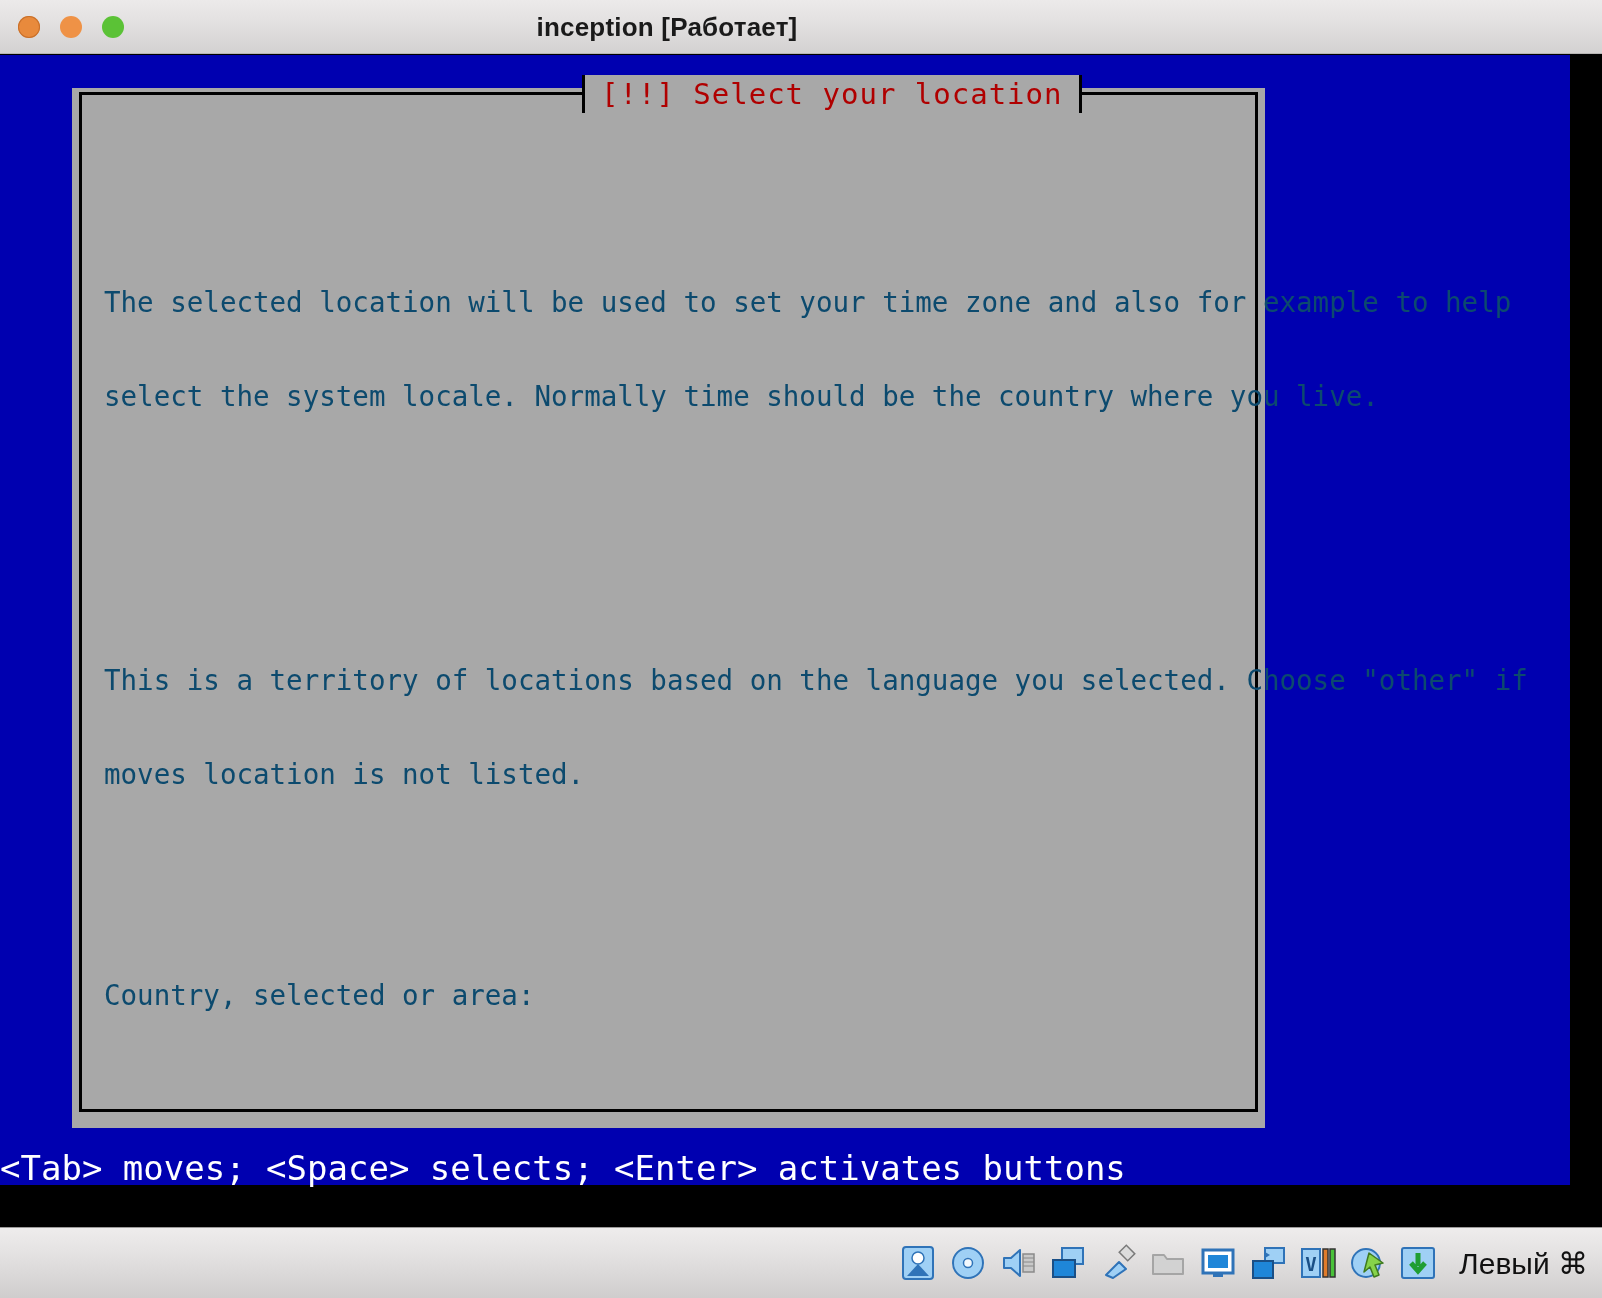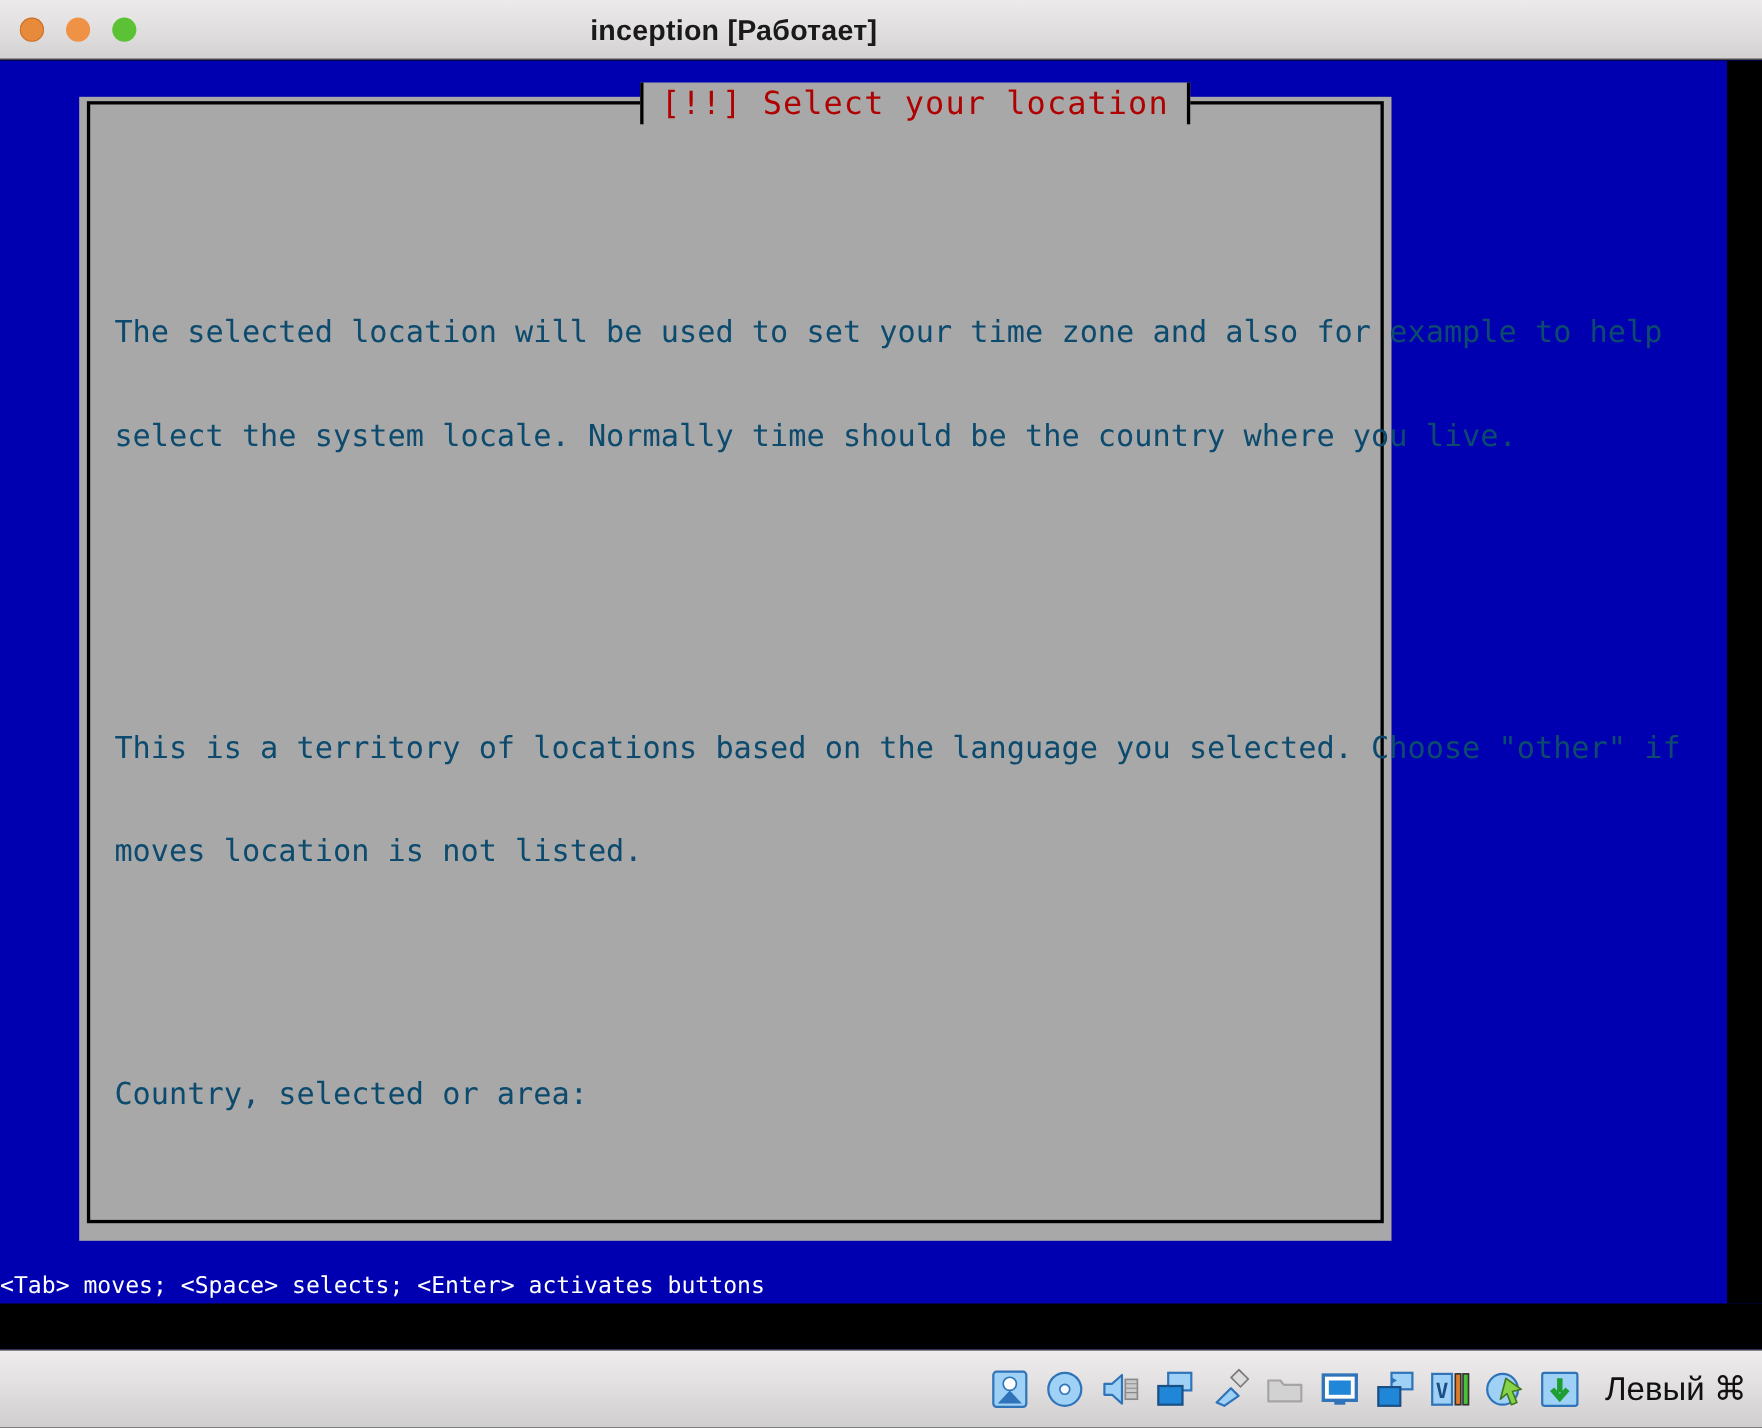--- a/index.html
+++ b/index.html
@@ -64,21 +64,21 @@
   }
   .para { margin-bottom: 31.5px; }
   .line { height: 31.5px; }
 
   .list { margin-left: 0; }
   .gap { height: 31.5px; }
 
   
   .helpbar {
     position: absolute; left: 0; bottom: 42px; width: 1602px; height: 34px;
-    color: #fff; font-size: 21px; line-height: 34px; white-space: pre;
+    color: #fff; font-size: 34px; line-height: 34px; white-space: pre;
     letter-spacing: 0px;
   }
 
   
   .statusbar {
     position: absolute; left: 0; bottom: 0; width: 1602px; height: 71px;
     background: linear-gradient(180deg,#eeecec 0%, #e3e1e1 40%, #cfcdcd 100%);
     border-top: 1px solid #9c9a9a;
     display: flex; align-items: center; justify-content: flex-end;
     padding-right: 14px; gap: 12px;

